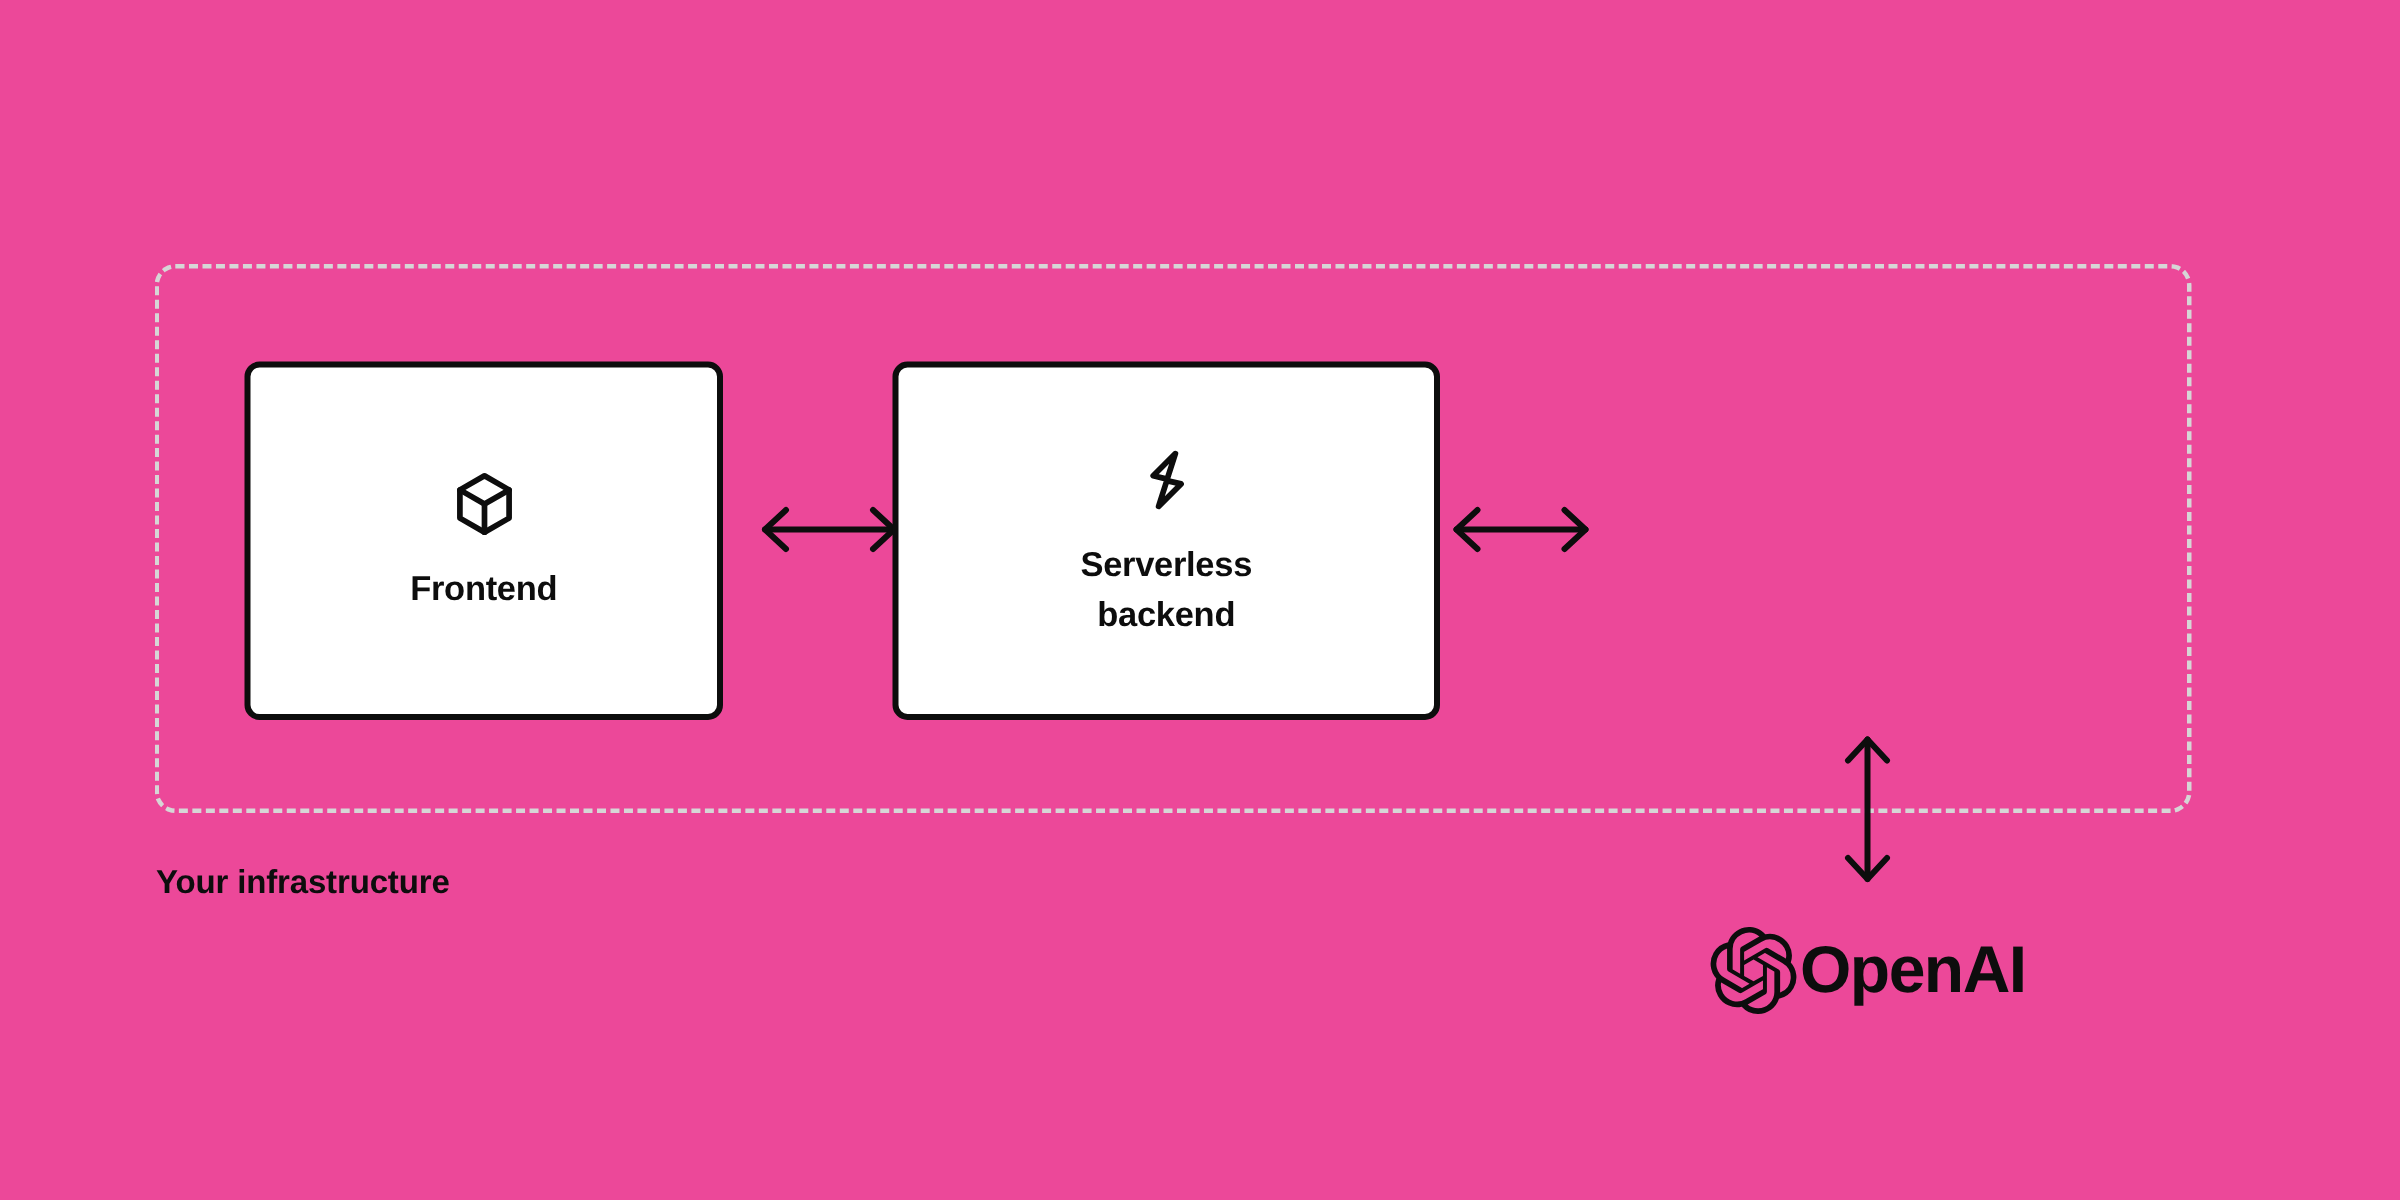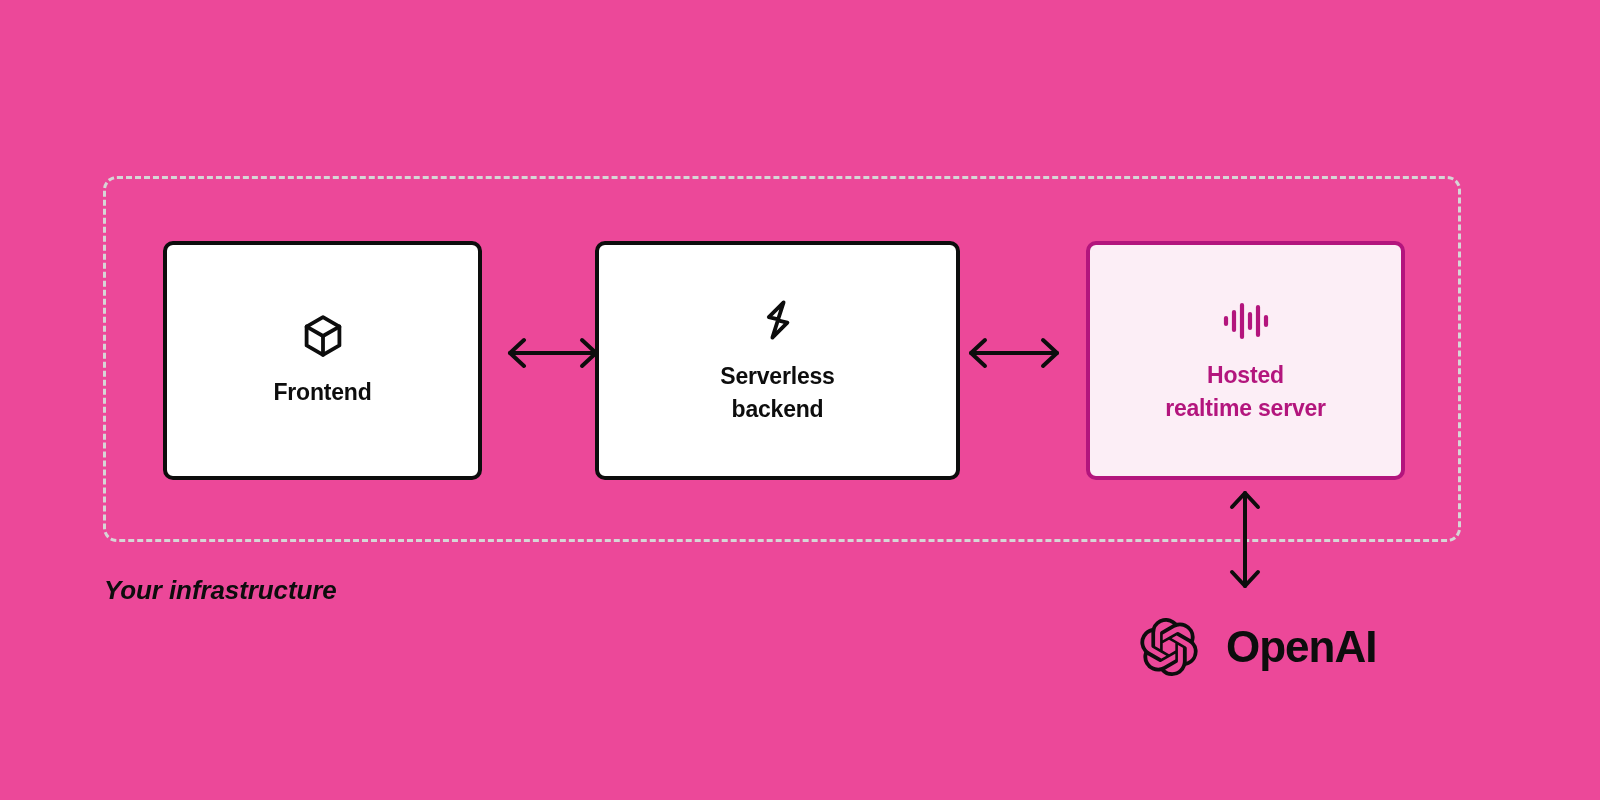--- a/index.html
+++ b/index.html
@@ -29,26 +29,25 @@
     box-sizing: border-box;
     border: 3px dashed #d6d6d6;
     border-radius: 14px;
     background: transparent;
   }
 
   .infra-label {
     position: absolute;
     left: 104px;
     top: 575px;
-    font-size: 26px;
+    font-size: 22px;
     font-weight: 700;
     color: #0d0d0d;
     letter-spacing: -0.1px;
     white-space: nowrap;
-    font-style: italic;
   }
 
   
   .node {
     position: absolute;
     box-sizing: border-box;
     display: flex;
     flex-direction: column;
     align-items: center;
     justify-content: center;
@@ -119,21 +118,21 @@
     z-index: 5;
   }
 
   
   .openai-lockup {
     position: absolute;
     left: 1140px;
     top: 618px;
     display: flex;
     align-items: center;
-    gap: 28px;
+    gap: 2px;
   }
   .openai-wordmark {
     font-size: 44px;
     font-weight: 700;
     color: #0d0d0d;
     letter-spacing: -1.0px;
     line-height: 1;
   }
 </style>
 </head>
@@ -173,34 +172,20 @@
   </div>
 
   <div class="arrow-h" id="arrow-backend-realtime">
     <svg width="96" height="40" viewBox="0 0 96 40" fill="none" stroke="#0d0d0d" stroke-width="4" stroke-linecap="round" stroke-linejoin="round">
       <line x1="5" y1="20" x2="91" y2="20"></line>
       <polyline points="19,7 5,20 19,33"></polyline>
       <polyline points="77,7 91,20 77,33"></polyline>
     </svg>
   </div>
 
-  <div class="node" id="node-realtime">
-    <span class="node-icon">
-      <svg width="52" height="48" viewBox="0 0 52 48" fill="none" stroke="#b3157d" stroke-width="4.2" stroke-linecap="round">
-        <line x1="6" y1="21" x2="6" y2="27"></line>
-        <line x1="14" y1="15" x2="14" y2="33"></line>
-        <line x1="22" y1="8" x2="22" y2="40"></line>
-        <line x1="30" y1="17" x2="30" y2="31"></line>
-        <line x1="38" y1="10" x2="38" y2="38"></line>
-        <line x1="46" y1="20" x2="46" y2="28"></line>
-      </svg>
-    </span>
-    <span class="node-label">Hosted
-realtime server</span>
-  </div>
 
   <div id="arrow-realtime-openai">
     <svg width="46" height="105" viewBox="0 0 46 105" fill="none" stroke="#0d0d0d" stroke-width="4" stroke-linecap="round" stroke-linejoin="round">
       <line x1="23" y1="6" x2="23" y2="99"></line>
       <polyline points="10,20 23,6 36,20"></polyline>
       <polyline points="10,85 23,99 36,85"></polyline>
     </svg>
   </div>
 
   <div class="infra-label">Your infrastructure</div>

